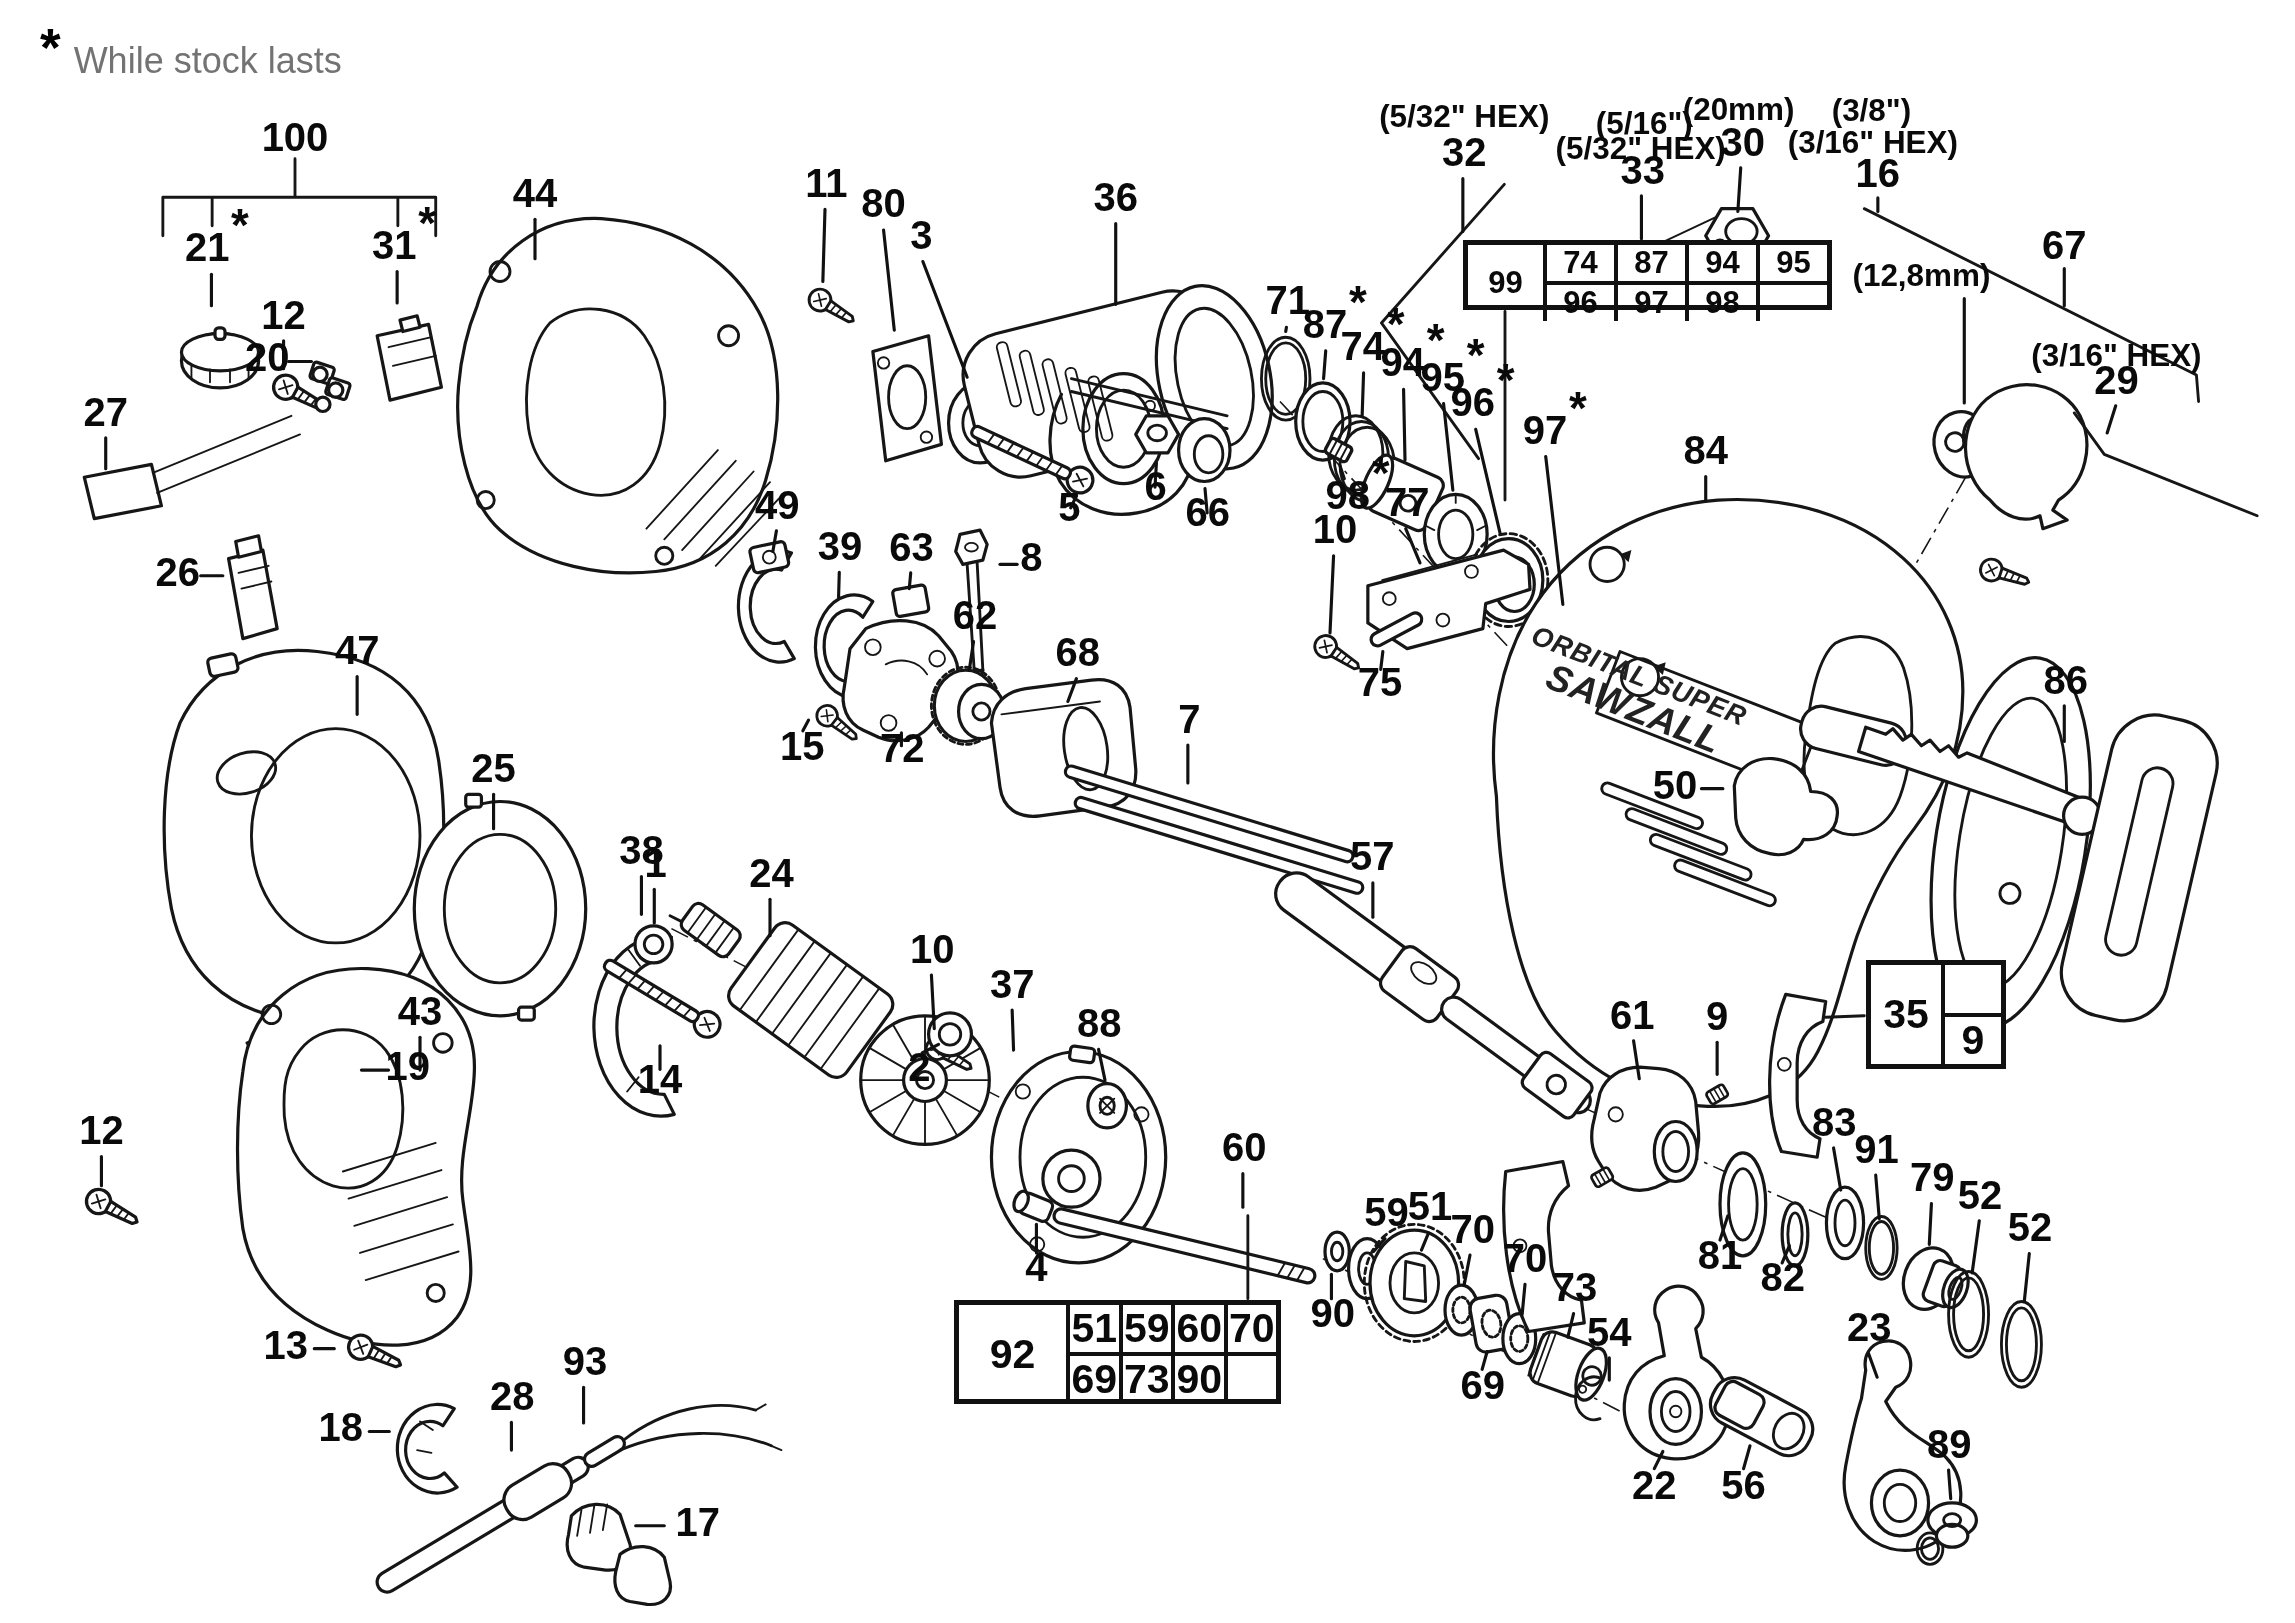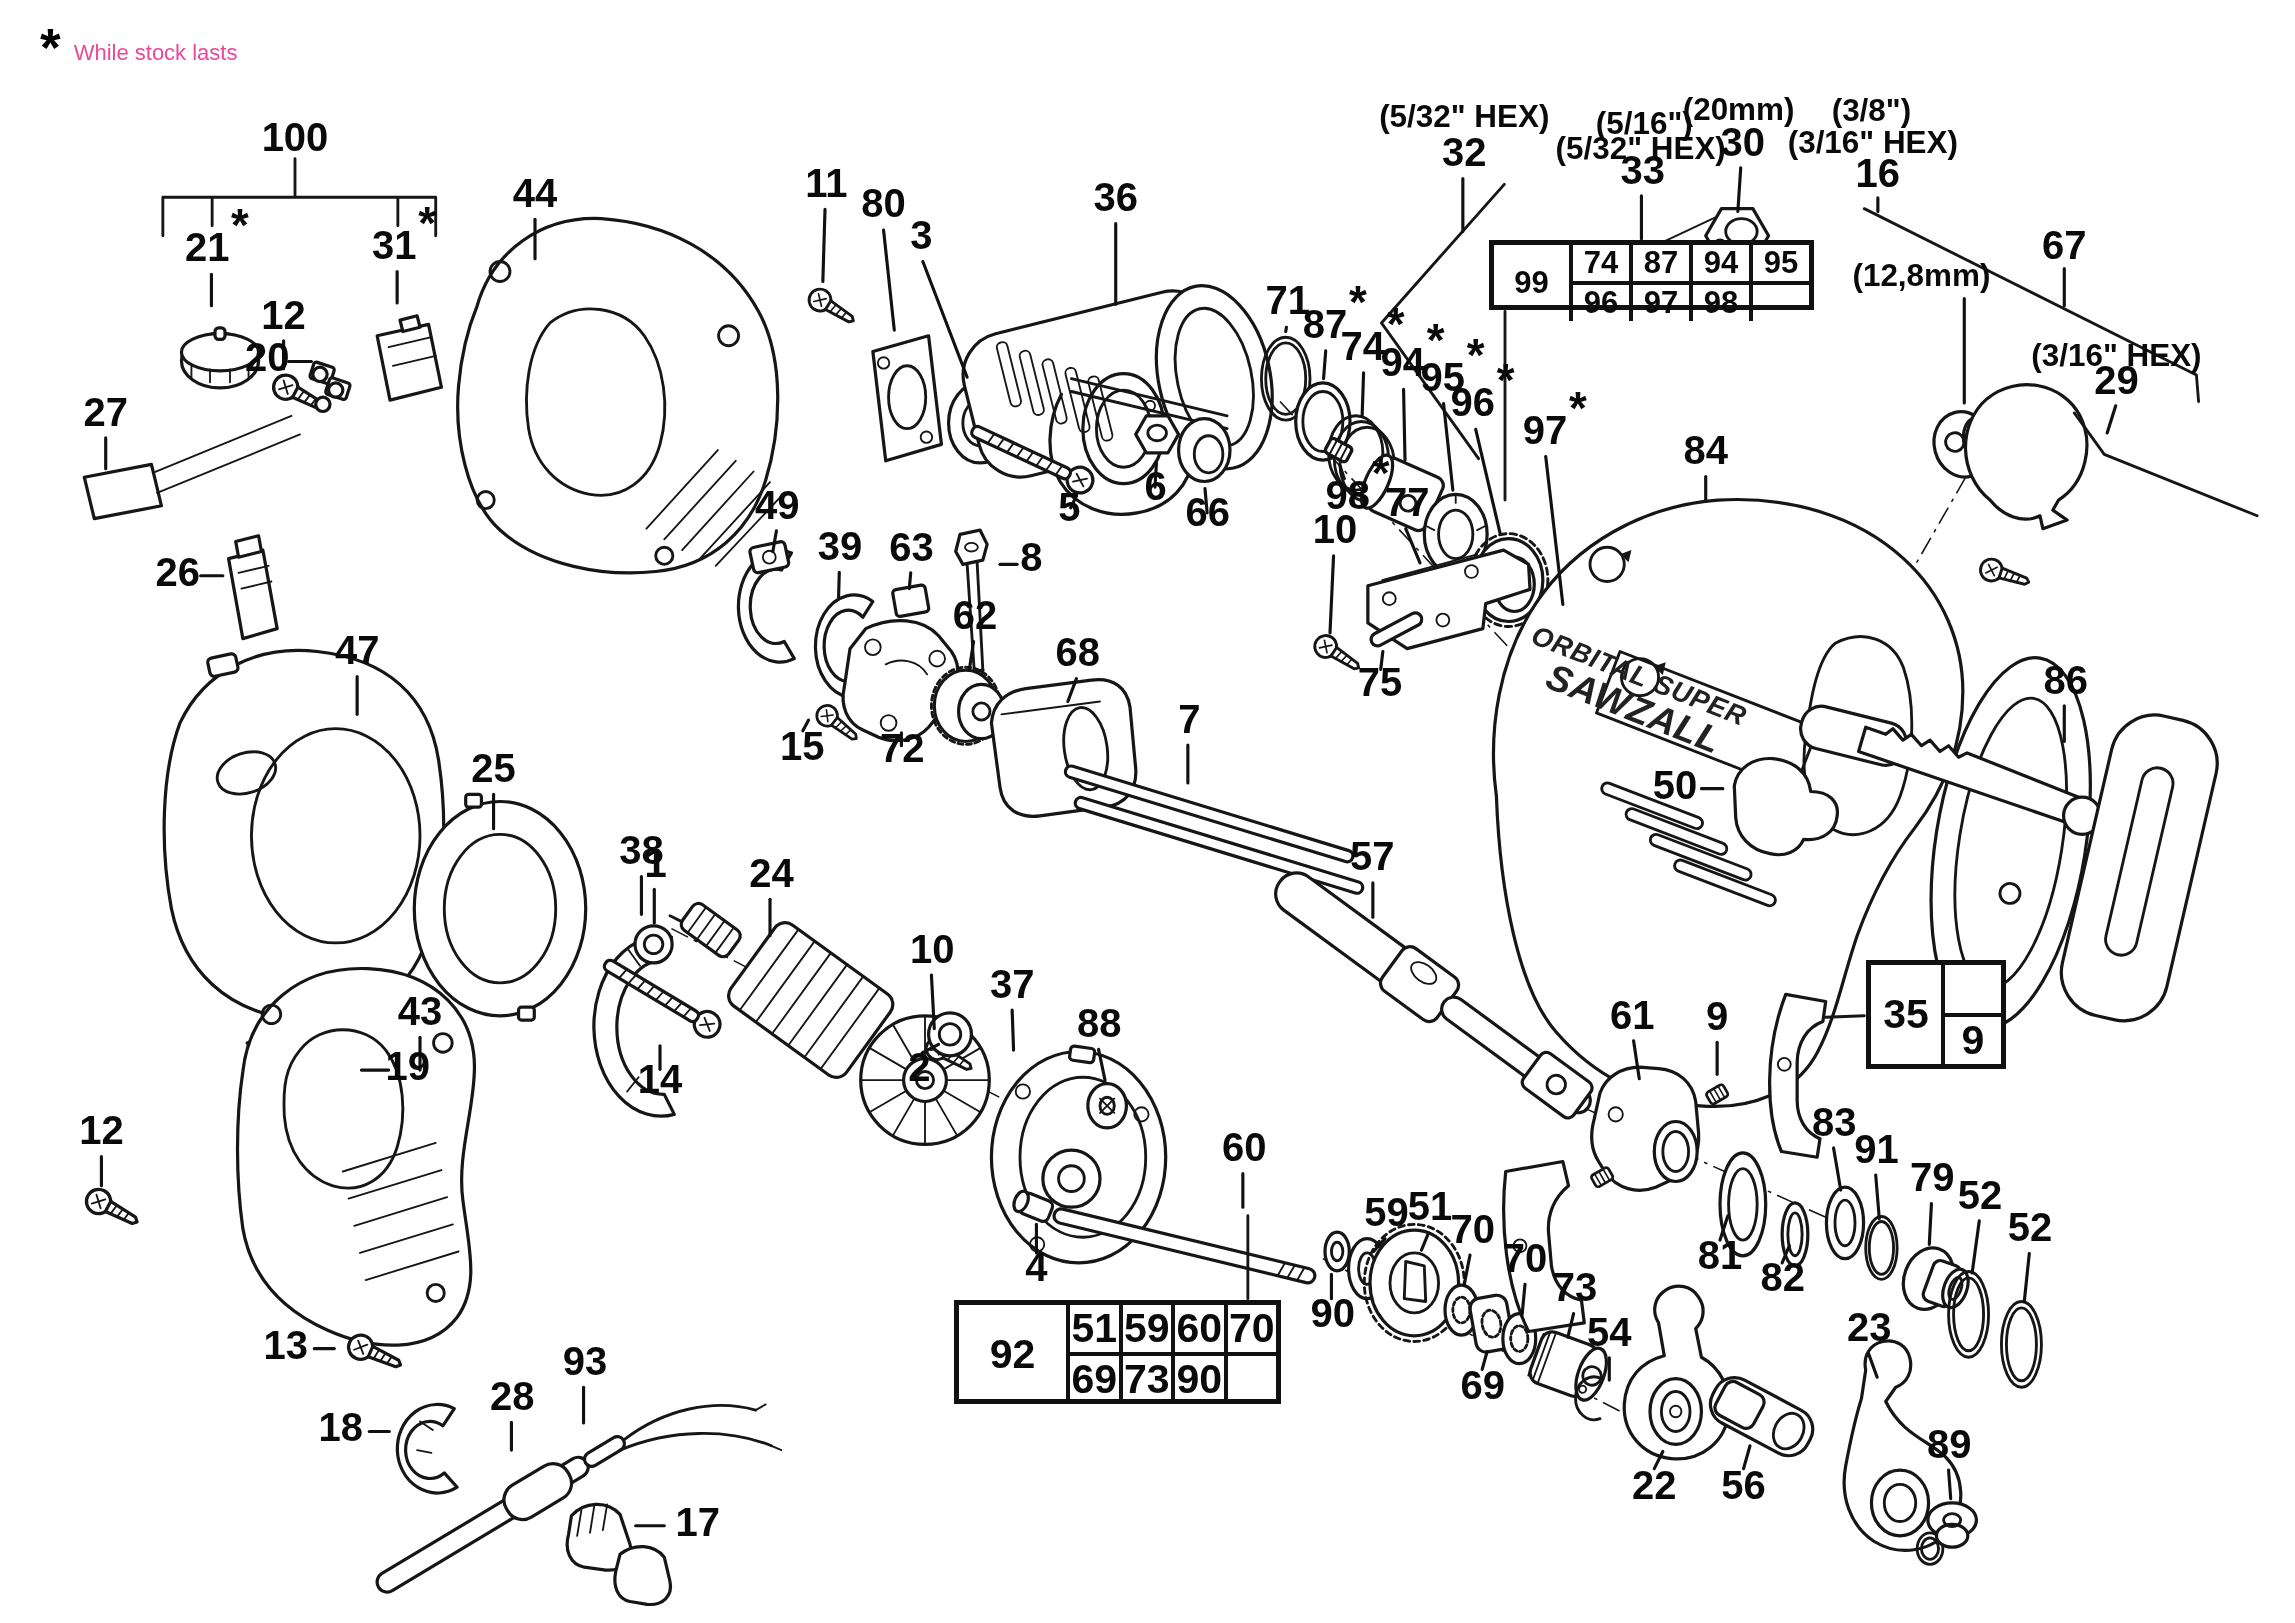--- a/index.html
+++ b/index.html
@@ -9,27 +9,27 @@
   .o{fill:#fff;stroke:#161616;stroke-width:4.5;stroke-linejoin:round;stroke-linecap:round;}
   .n{fill:none;stroke:#161616;stroke-width:4;stroke-linejoin:round;stroke-linecap:round;}
   .t{fill:none;stroke:#161616;stroke-width:2.6;stroke-linecap:round;}
   .ax{fill:none;stroke:#161616;stroke-width:2.2;stroke-dasharray:26 9 5 9;}
   .lbl{fill:#0a0a0a;font-weight:bold;text-anchor:middle;}
   .ld{stroke:#111;stroke-width:4.4;stroke-linecap:round;}
   .brand{font-style:italic;font-weight:bold;fill:#222;letter-spacing:1px;}
   
   #stocknote{position:absolute;left:40px;top:24px;display:flex;align-items:flex-start;gap:13px;}
   #stocknote .ast{font-size:53px;font-weight:bold;line-height:.9;}
-  #stocknote .txt{font-size:22px;color:#ec4899;padding-top:15.7px;}
+  #stocknote .txt{font-size:36px;color:#737373;padding-top:15.7px;}
   
   .kit{position:absolute;display:grid;border:5px solid #111;background:#fff;box-sizing:border-box;}
   .kit .c{display:flex;align-items:center;justify-content:center;font-weight:bold;color:#0a0a0a;}
   .bl{border-left:4.3px solid #111;}
   .bt{border-top:4.3px solid #111;}
-  #kit99{left:1463px;top:240px;width:325px;height:70px;grid-template-columns:75px repeat(4,1fr);grid-template-rows:1fr 1fr;margin-left:26px;}
+  #kit99{left:1463px;top:240px;width:369px;height:70px;grid-template-columns:75px repeat(4,1fr);grid-template-rows:1fr 1fr;}
   #kit99 .c{font-size:31px;}
   #kit92{left:954px;top:1300px;width:327px;height:104px;grid-template-columns:107px repeat(4,1fr);grid-template-rows:1fr 1fr;}
   #kit92 .c{font-size:41px;}
   #kit35{left:1866px;top:960px;width:140px;height:109px;grid-template-columns:70px 1fr;grid-template-rows:1fr 1fr;text-align:center;}
   #kit35 .c{font-size:41px;}
   .key{grid-row:1/3;}
 </style>
 </head>
 <body>
 

